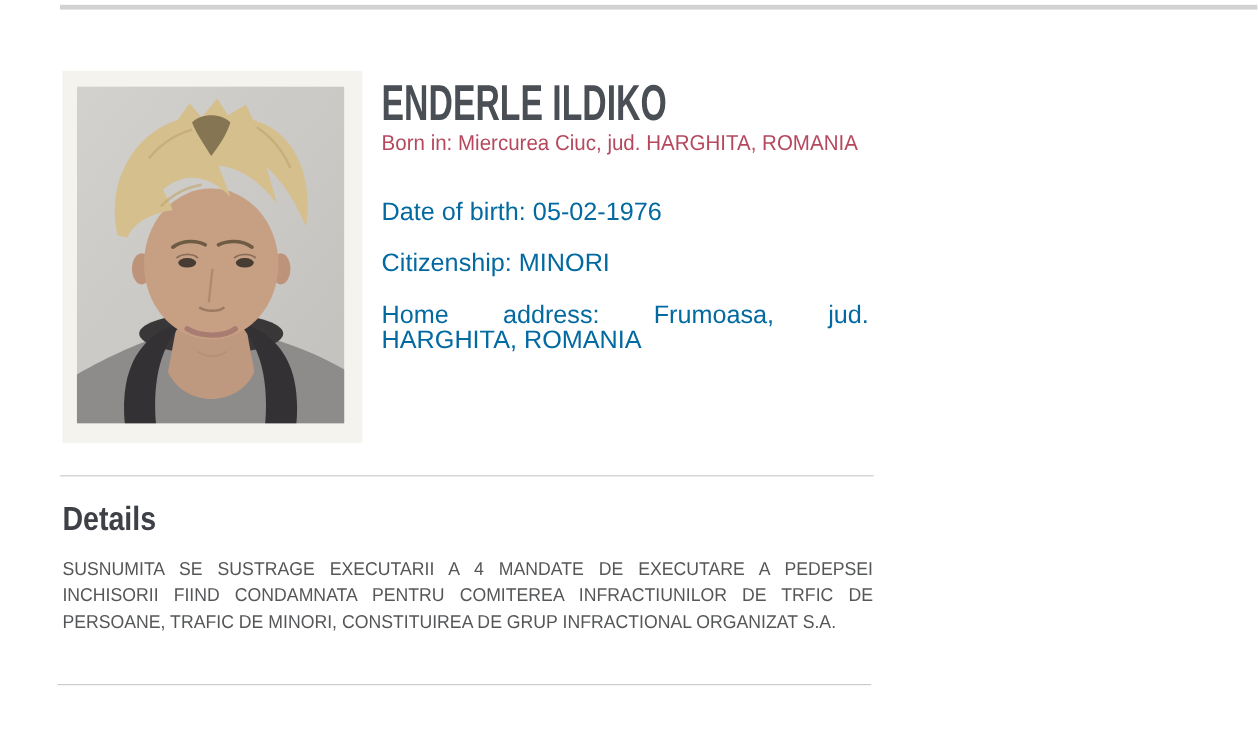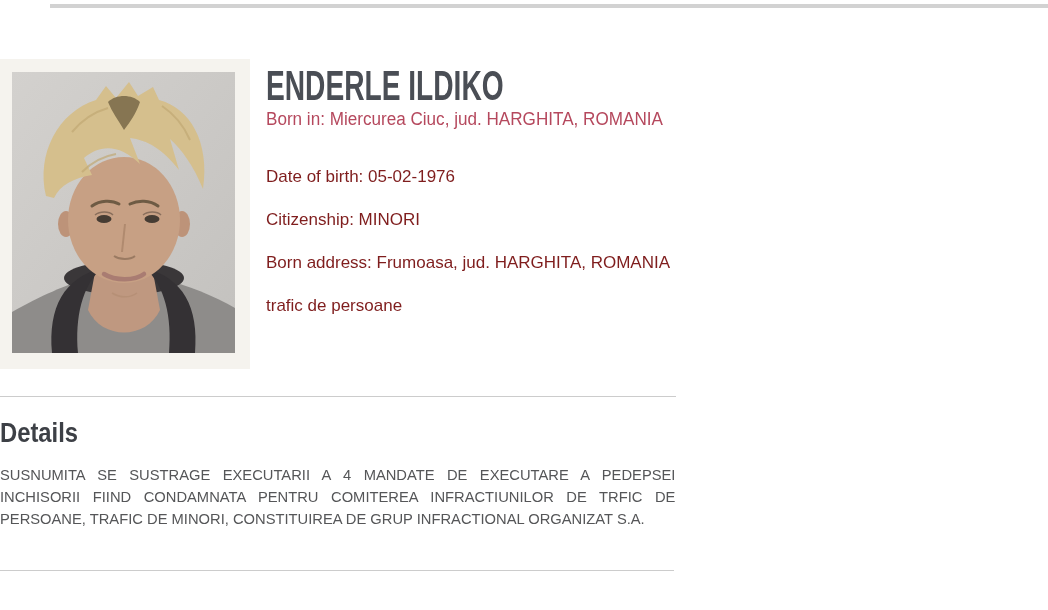--- a/index.html
+++ b/index.html
@@ -9,20 +9,21 @@
     background: #ffffff;
     font-family: "Liberation Sans", sans-serif;
     overflow: hidden;
   }
   .top-rule {
     margin: 4px 0 0 50px;
     height: 4px;
     background: #d2d2d2;
   }
   .content {
+    margin-left: 52px;
     width: 678px;
   }
   .profile-row {
     margin-top: 51px;
     display: flex;
     align-items: flex-start;
   }
   .photo-card {
     flex: 0 0 250px;
     width: 250px;
@@ -50,23 +51,23 @@
     margin-top: 1px;
     font-size: 18px;
     line-height: 22px;
     color: #b5485d;
     white-space: nowrap;
     transform: scaleX(0.95);
     transform-origin: left top;
   }
   .info p.field {
     margin: 22px 0 0 0;
-    font-size: 17px;
+    font-size: 21px;
     line-height: 21px;
-    color: #7f1d1d;
+    color: #0369a1;
     text-align: justify;
   }
   .info p.field.first { margin-top: 36px; }
   .section-divider {
     height: 1px;
     background: #cccccc;
     width: 678px;
     margin: 27px 0 0 -2px;
   }
   h2.details-heading {
@@ -151,22 +152,21 @@
         <path d="M92,202 C103,209 123,209 132,202" stroke="#a97c72" stroke-width="4.5" fill="none" stroke-linecap="round"></path>
         <path d="M100,221 C108,226 118,226 125,221" stroke="#b08a6f" stroke-width="1.5" fill="none" opacity="0.6"></path>
       </svg>
     </div>
 
     <div class="info">
       <h1 class="person-name">ENDERLE ILDIKO</h1>
       <div class="born-in">Born in: Miercurea Ciuc, jud. HARGHITA, ROMANIA</div>
       <p class="field first">Date of birth: 05-02-1976</p>
       <p class="field">Citizenship: MINORI</p>
-      <p class="field">Born address: Frumoasa, jud. HARGHITA, ROMANIA</p>
-      <p class="field">trafic de persoane</p>
+      <p class="field">Home address: Frumoasa, jud. HARGHITA, ROMANIA</p>
     </div>
 
   </section>
 
   <div class="section-divider"></div>
 
   <h2 class="details-heading">Details</h2>
 
   <p class="details-body">SUSNUMITA SE SUSTRAGE EXECUTARII A 4 MANDATE DE EXECUTARE A PEDEPSEI INCHISORII FIIND CONDAMNATA PENTRU COMITEREA INFRACTIUNILOR DE TRFIC DE PERSOANE, TRAFIC DE MINORI, CONSTITUIREA DE GRUP INFRACTIONAL ORGANIZAT S.A.</p>
 

